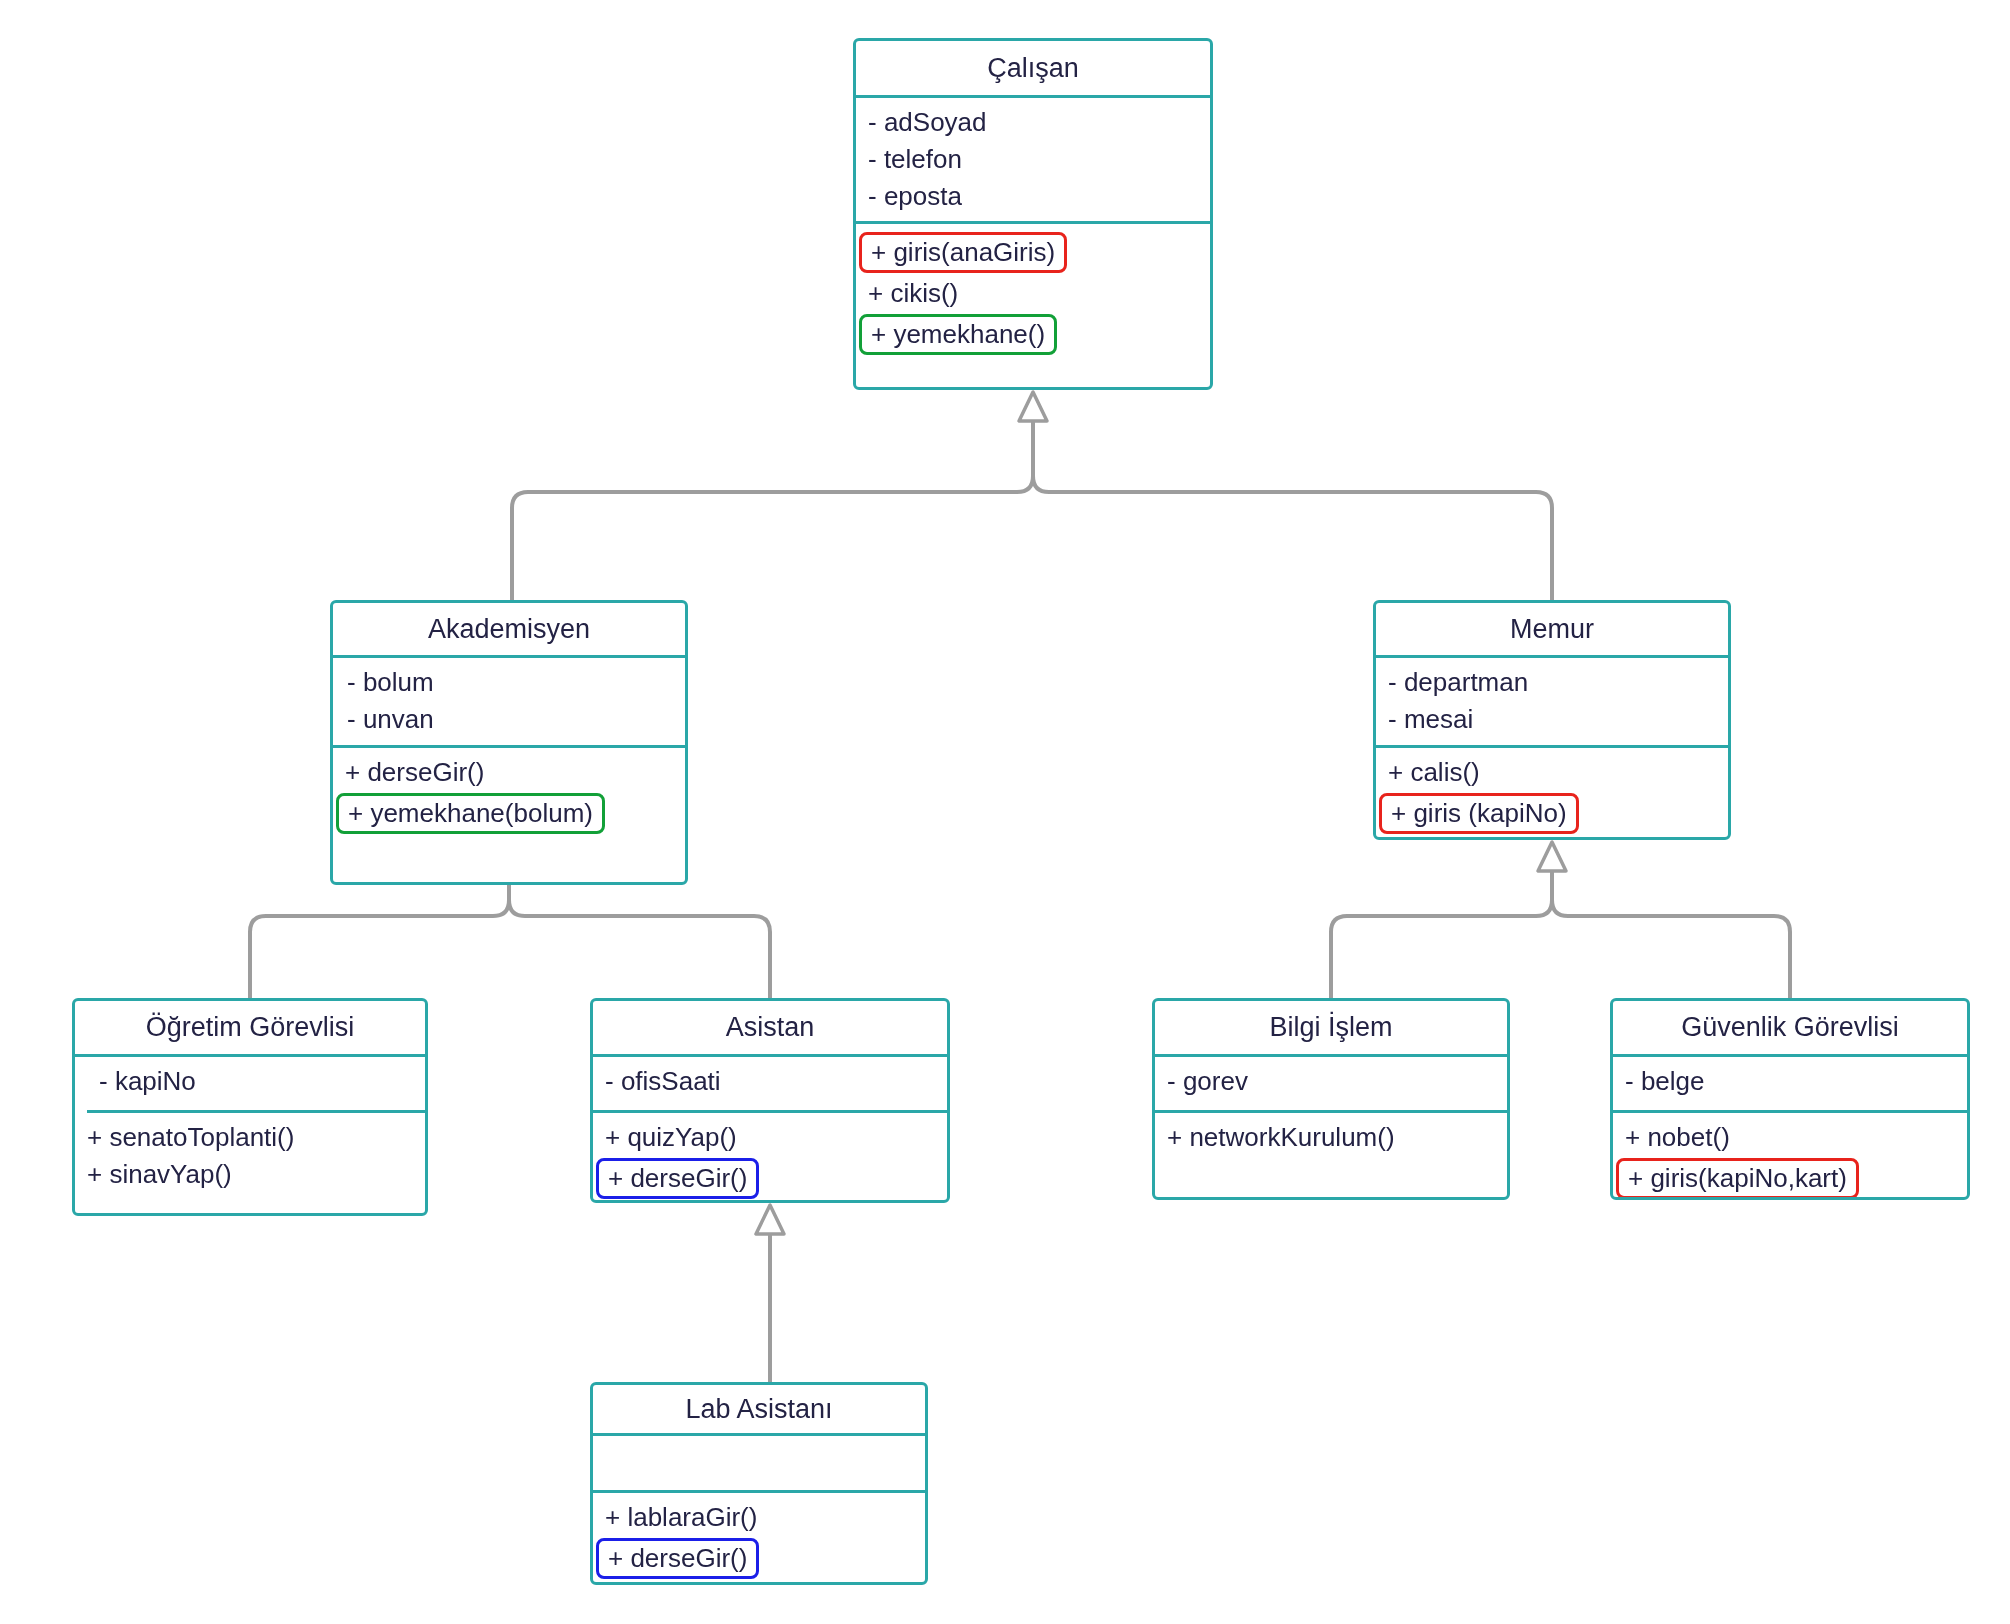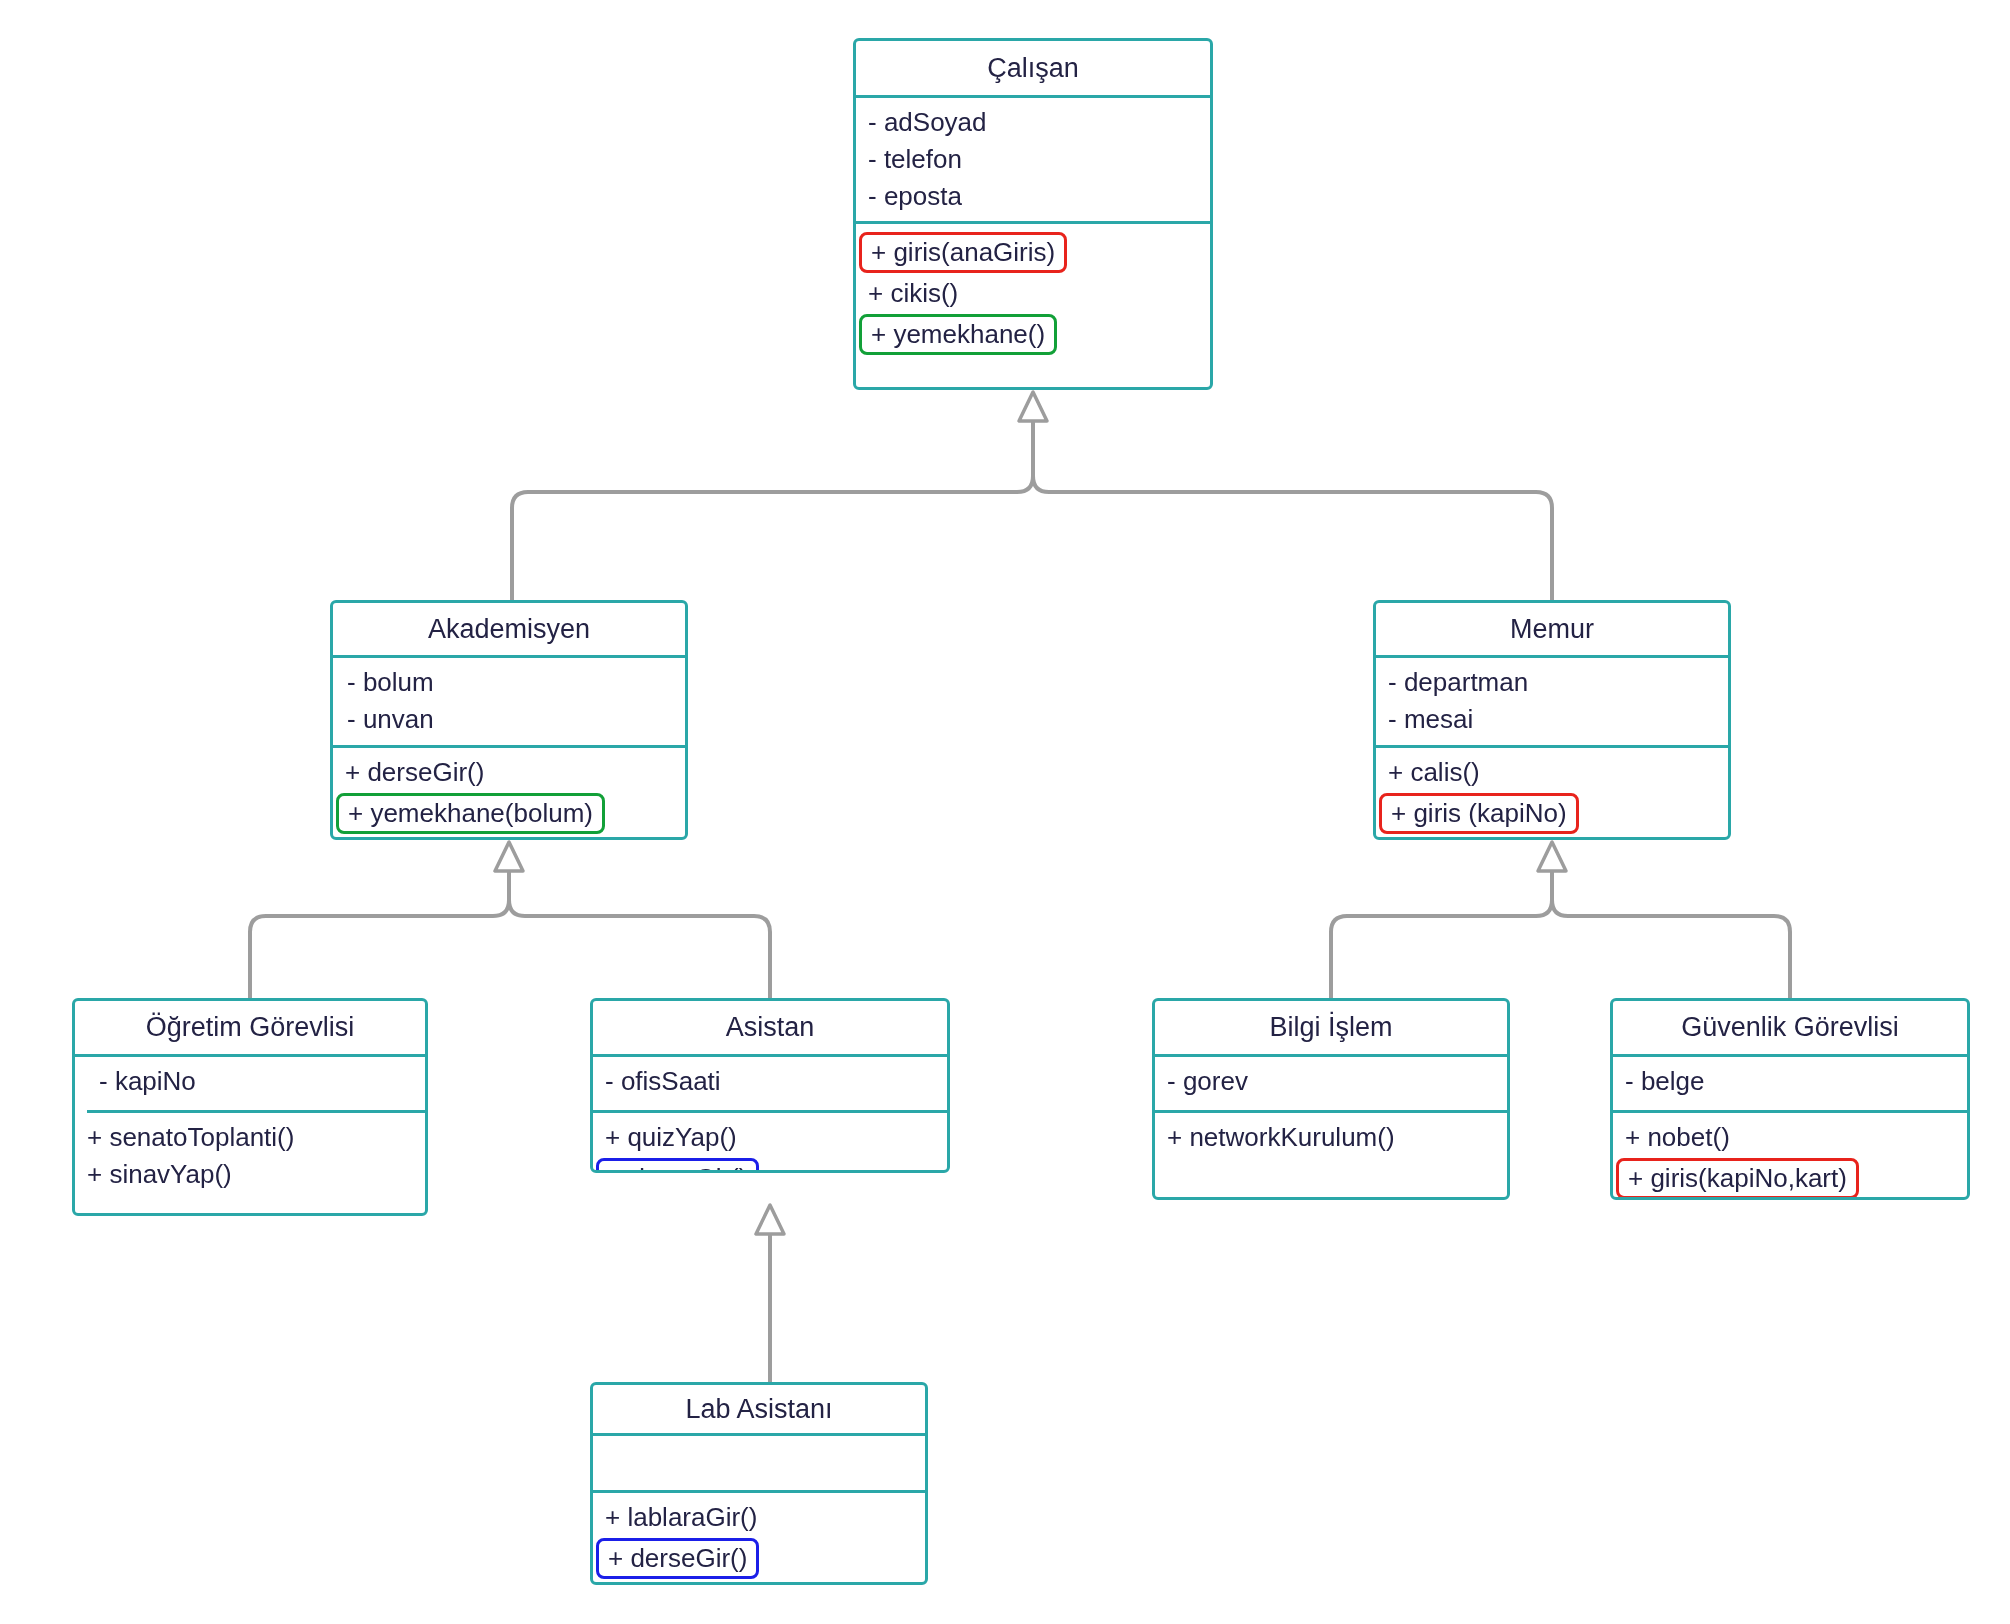--- a/index.html
+++ b/index.html
@@ -78,33 +78,33 @@
   }
   .hl-red   { border-color: var(--highlight-red,   #E8231C); }
   .hl-green { border-color: var(--highlight-green, #12A038); }
   .hl-blue  { border-color: var(--highlight-blue,  #1B1FE8); }
 
   
   #box-calisan     { left: 853px;  top: 38px;   width: 360px; height: 352px; }
   #box-calisan .class-title { height: 57px; }
   #box-calisan .class-attrs { height: 126px; }
 
-  #box-akademisyen { left: 330px;  top: 600px;  width: 358px; height: 240px; }
+  #box-akademisyen { left: 330px;  top: 600px;  width: 358px; height: 285px; }
   #box-akademisyen .class-title { height: 55px; }
   #box-akademisyen .class-attrs { height: 90px; padding-left: 14px; }
 
   #box-memur       { left: 1373px; top: 600px;  width: 358px; height: 240px; }
   #box-memur .class-title { height: 55px; }
   #box-memur .class-attrs { height: 90px; }
 
   #box-ogretim     { left: 72px;   top: 998px;  width: 356px; height: 218px; }
   #box-ogretim .class-title { height: 56px; }
   #box-ogretim .class-attrs { height: 56px; margin-left: 12px; }
 
-  #box-asistan     { left: 590px;  top: 998px;  width: 360px; height: 175px; }
+  #box-asistan     { left: 590px;  top: 998px;  width: 360px; height: 205px; }
   #box-asistan .class-title { height: 56px; }
   #box-asistan .class-attrs { height: 56px; }
 
   #box-bilgi       { left: 1152px; top: 998px;  width: 358px; height: 202px; }
   #box-bilgi .class-title { height: 56px; text-align: right; }
   #box-bilgi .class-attrs { height: 56px; }
 
   #box-guvenlik    { left: 1610px; top: 998px;  width: 360px; height: 202px; }
   #box-guvenlik .class-title { height: 56px; }
   #box-guvenlik .class-attrs { height: 56px; }

